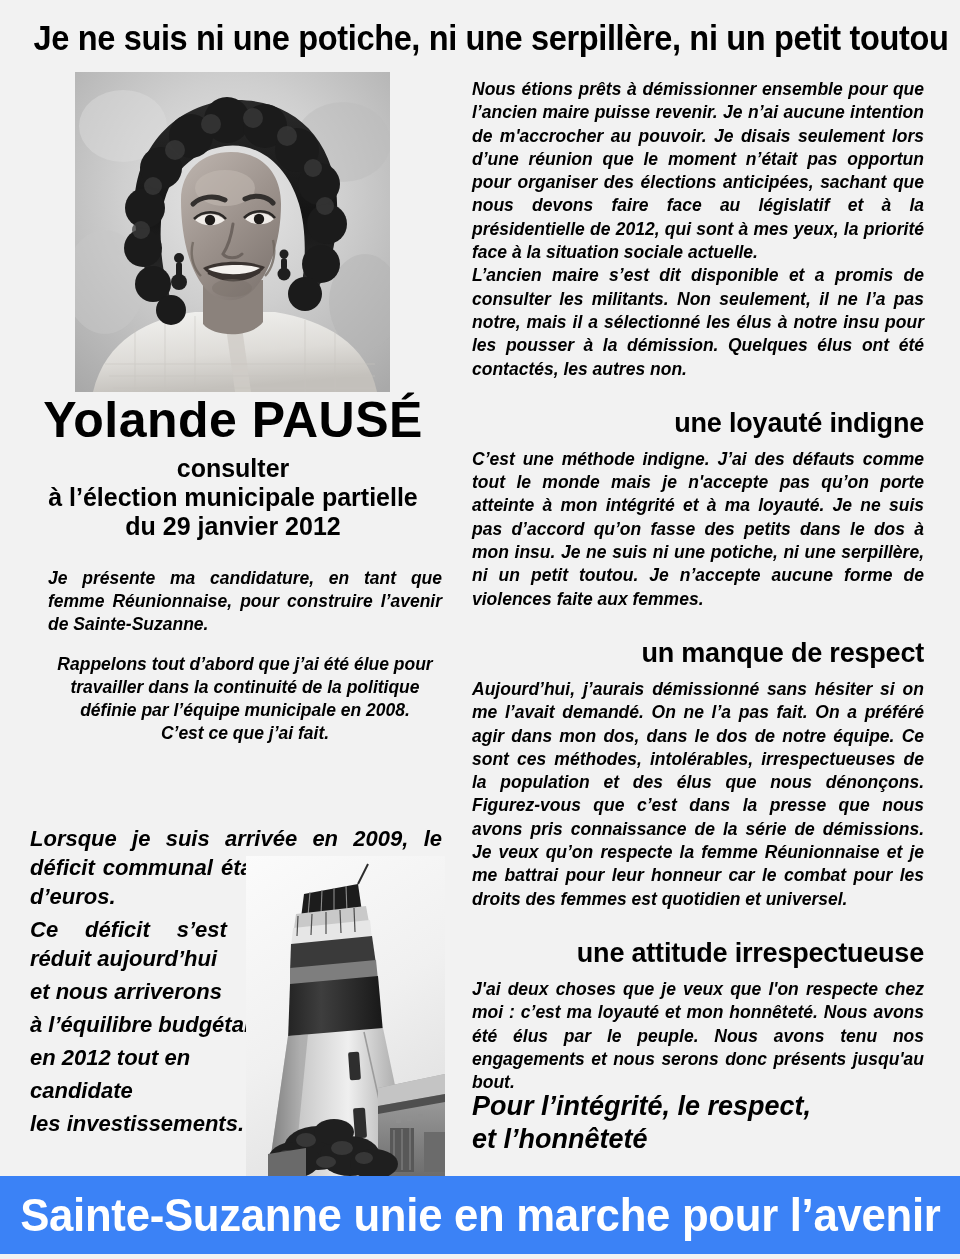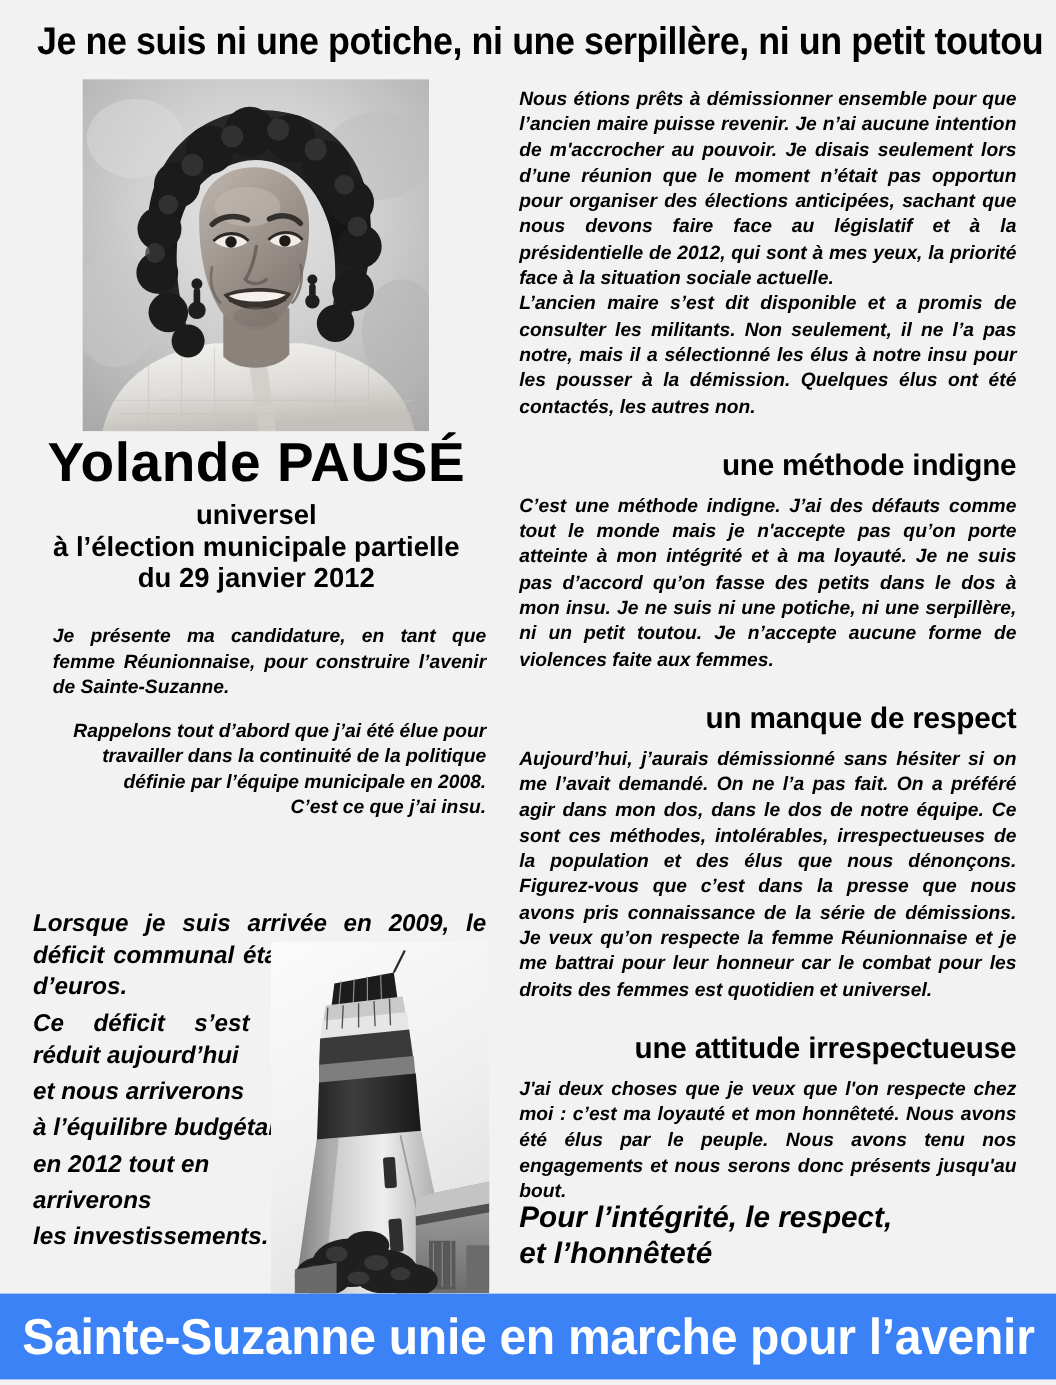--- a/index.html
+++ b/index.html
@@ -91,21 +91,21 @@
   .left-body p {
     margin: 0 0 17px 18px;
     font-family: "Liberation Sans", sans-serif;
     font-style: italic;
     font-weight: bold;
     font-size: 17.5px;
     line-height: 23px;
     text-align: justify;
   }
   .left-body p.last { margin-bottom: 0; }
-  .left-body p.nojust { text-align: right; }
+  .left-body p.nojust { text-align: center; }
 
   .left-big {
     position: absolute;
     left: 12px;
     top: 760px;
     width: 412px;
   }
   .left-big p {
     margin: 0 0 4px 0;
     font-family: "Liberation Sans", sans-serif;
@@ -310,38 +310,38 @@
           <circle cx="209" cy="182" r="4.5"></circle>
           <rect x="206" y="186" width="6" height="12" rx="3"></rect>
           <circle cx="209" cy="202" r="6.5"></circle>
         </g>
       </svg>
     </div>
 
     <div class="cand-name">Yolande PAUSÉ</div>
 
     <div class="cand-role">
-      <div>universel</div>
+      <div>consulter</div>
       <div>à l’élection municipale partielle</div>
       <div>du 29 janvier 2012</div>
     </div>
 
     <div class="left-body">
       <p>Je présente ma candidature, en tant que femme Réunionnaise, pour construire l’avenir de Sainte-Suzanne.</p>
       <p class="nojust" style="margin-bottom:0">Rappelons tout d’abord que j’ai été élue pour travailler dans la continuité de la politique définie par l’équipe municipale en 2008.</p>
-      <p class="nojust last">C’est ce que j’ai insu.</p>
+      <p class="nojust last">C’est ce que j’ai fait.</p>
     </div>
 
     <div class="left-big">
       <p>Lorsque je suis arrivée en 2009, le déficit communal était de 1,12 millions d’euros.</p>
       <p>Ce déficit s’est considérablement réduit aujourd’hui</p>
       <p class="nojust">et nous arriverons</p>
       <p class="nojust">à l’équilibre budgétaire</p>
       <p class="nojust">en 2012 tout en</p>
-      <p class="nojust">arriverons</p>
+      <p class="nojust">candidate</p>
       <p class="nojust last">les investissements.</p>
     </div>
   </div>
 
   <div class="lighthouse">
     <svg width="199" height="320" viewBox="0 0 199 320" xmlns="http://www.w3.org/2000/svg" role="img">
       <defs>
         <linearGradient id="sky" x1="0" y1="0" x2="0.4" y2="1">
           <stop offset="0%" stop-color="#fbfbfb"></stop>
           <stop offset="60%" stop-color="#f0f0f0"></stop>
@@ -435,21 +435,21 @@
       </g>
 
       <path d="M22 298 L60 292 L60 320 L22 320 Z" fill="#6a6a6a"></path>
     </svg>
   </div>
 
   <div class="right-col">
     <p>Nous étions prêts à démissionner ensemble pour que l’ancien maire puisse revenir. Je n’ai aucune intention de m'accrocher au pouvoir. Je disais seulement lors d’une réunion que le moment n’était pas opportun pour organiser des élections anticipées, sachant que nous devons faire face au législatif et à la présidentielle de 2012, qui sont à mes yeux, la priorité face à la situation sociale actuelle.</p>
     <p>L’ancien maire s’est dit disponible et a promis de consulter les militants. Non seulement, il ne l’a pas notre, mais il a sélectionné les élus à notre insu pour les pousser à la démission. Quelques élus ont été contactés, les autres non.</p>
 
-    <h2 class="sec-head">une méthode indigne</h2>
+    <h2 class="sec-head">une loyauté indigne</h2>
     <p>C’est une méthode indigne. J’ai des défauts comme tout le monde mais je n'accepte pas qu’on porte atteinte à mon intégrité et à ma loyauté. Je ne suis pas d’accord qu’on fasse des petits dans le dos à mon insu. Je ne suis ni une potiche, ni une serpillère, ni un petit toutou. Je n’accepte aucune forme de violences faite aux femmes.</p>
 
     <h2 class="sec-head">un manque de respect</h2>
     <p>Aujourd’hui, j’aurais démissionné sans hésiter si on me l’avait demandé. On ne l’a pas fait. On a préféré agir dans mon dos, dans le dos de notre équipe. Ce sont ces méthodes, intolérables, irrespectueuses de la population et des élus que nous dénonçons. Figurez-vous que c’est dans la presse que nous avons pris connaissance de la série de démissions. Je veux qu’on respecte la femme Réunionnaise et je me battrai pour leur honneur car le combat pour les droits des femmes est quotidien et universel.</p>
 
     <h2 class="sec-head">une attitude irrespectueuse</h2>
     <p>J'ai deux choses que je veux que l'on respecte chez moi : c’est ma loyauté et mon honnêteté. Nous avons été élus par le peuple. Nous avons tenu nos engagements et nous serons donc présents jusqu'au bout.</p>
   </div>
 
   <div class="slogan">

